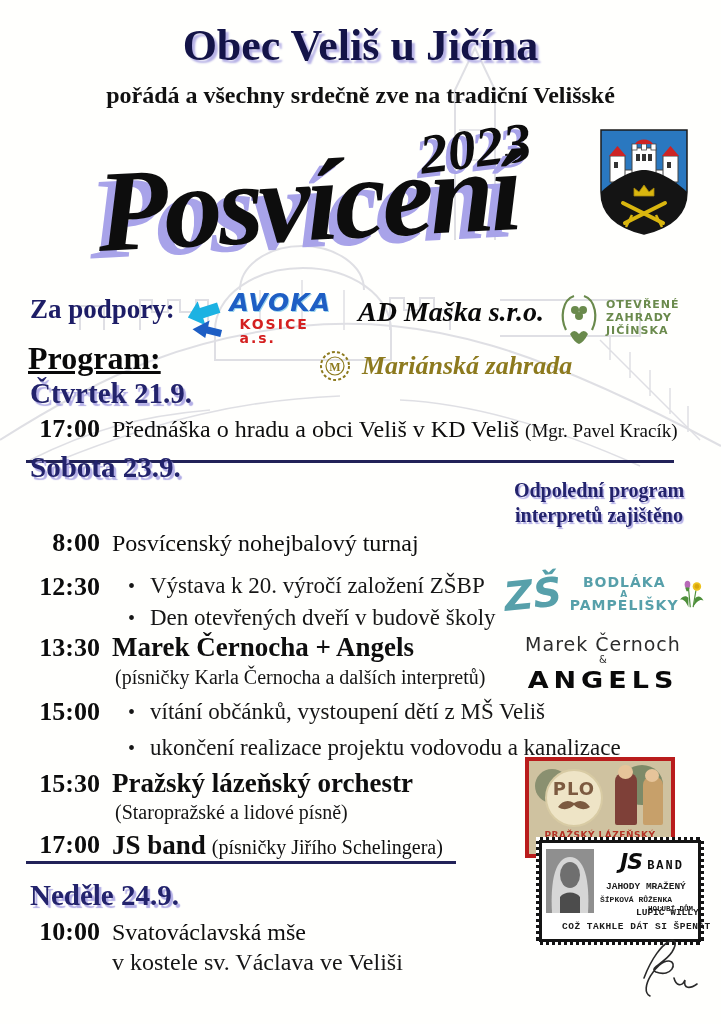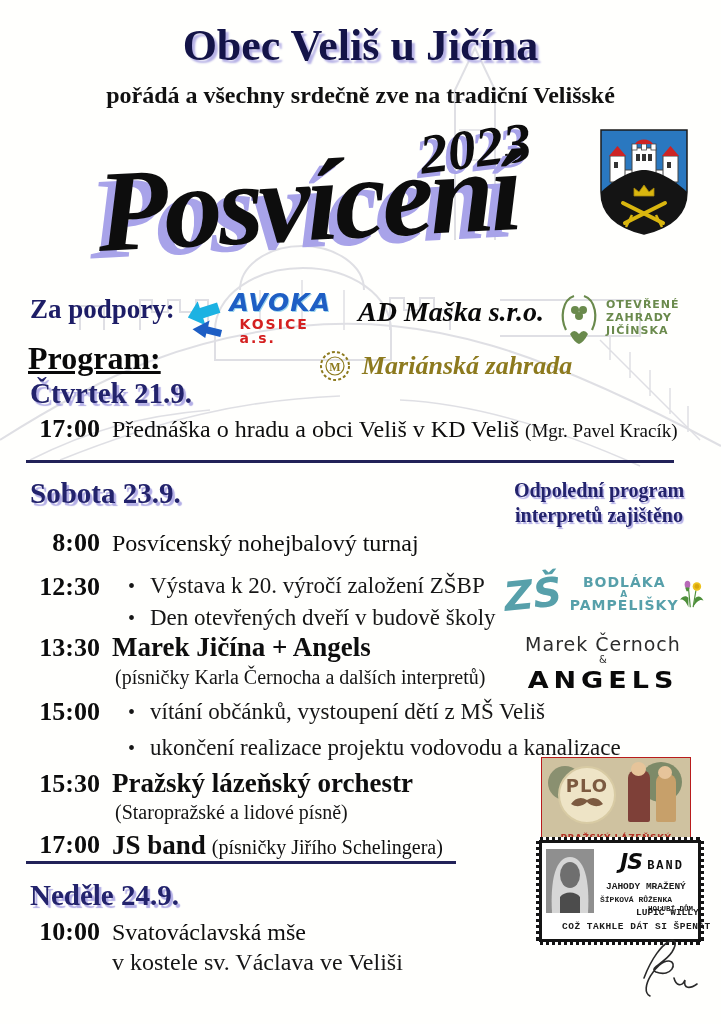--- a/index.html
+++ b/index.html
@@ -57,21 +57,21 @@
   .program-label { left:28px; top:340px; font-size:32px; font-weight:bold; color:#090909; text-decoration:underline; z-index:2; }
   .marianska { left:316px; top:344px; height:44px; display:flex; align-items:center; z-index:2; }
   .marianska .txt { margin-left:8px; font-size:26px; font-weight:bold; font-style:italic; color:#8d7a1e; }
 
   
   .day-h {
     font-size:29px; font-weight:bold; color:#23236c;
     text-shadow:2.5px 2.5px 1px #b3aee6; z-index:2;
   }
   .day-thu { left:30px; top:377px; }
-  .day-sat { left:30px; top:477px; }
+  .day-sat { left:30px; top:451px; }
   .day-sun { left:30px; top:879px; }
 
   
   .time {
     left:20px; width:80px; text-align:right;
     font-size:26px; font-weight:bold; color:#0c0c0c; z-index:2;
   }
   .entry { left:112px; font-size:24px; color:#0e0e0e; z-index:2; }
   .entry .note { font-size:19px; }
   .entry-bold { font-weight:bold; font-size:27px; }
@@ -97,21 +97,21 @@
   .zs-lines { margin-left:8px; font-family:"DejaVu Sans", sans-serif; font-weight:bold; color:#57a0aa; text-align:center; line-height:15px; font-size:14px; letter-spacing:1px;}
   .zs-lines .tiny { font-size:9px; line-height:8px; }
 
   
   .angels-logo { left:500px; top:633px; width:206px; text-align:center; z-index:2; font-family:"DejaVu Sans", sans-serif; }
   .angels-artist { font-size:19px; color:#2c2c2c; letter-spacing:1px; }
   .angels-amp { font-size:10px; color:#2c2c2c; line-height:9px; }
   .angels-band { font-size:27px; font-weight:bold; color:#0a0a0a; letter-spacing:5px; transform:scaleY(.85); }
 
   
-  .plo { left:541px; top:757px; width:150px; height:101px; background:#cfc2a0; border:1px solid #b91c1c; z-index:2; overflow:hidden; }
+  .plo { left:525px; top:757px; width:150px; height:101px; background:#cfc2a0; border:4px solid #b91c1c; z-index:2; overflow:hidden; }
   .plo .tree1 { position:absolute; left:6px; top:8px; width:34px; height:34px; border-radius:50%; background:#8a9070; }
   .plo .tree2 { position:absolute; right:8px; top:4px; width:42px; height:40px; border-radius:50%; background:#7d8a68; }
   .plo .badge { position:absolute; left:16px; top:8px; width:58px; height:58px; border-radius:50%; background:#eee4c6; border:2px solid #d8cba4; text-align:center; }
   .plo .badge .plo-txt { font-family:"DejaVu Sans", sans-serif; font-weight:bold; font-size:18px; color:#7c5a40; margin-top:7px; letter-spacing:1px; }
   .plo .fig1 { position:absolute; left:86px; top:12px; width:22px; height:52px; background:#7e4038; border-radius:8px 8px 2px 2px; }
   .plo .fig2 { position:absolute; left:114px; top:16px; width:20px; height:48px; background:#c7a06a; border-radius:8px 8px 2px 2px; }
   .plo .head1 { position:absolute; left:89px; top:4px; width:15px; height:14px; background:#e6c49a; border-radius:50%; }
   .plo .head2 { position:absolute; left:116px; top:8px; width:14px; height:13px; background:#e6c49a; border-radius:50%; }
   .plo .caption { position:absolute; left:0; bottom:4px; width:100%; text-align:center; font-family:"DejaVu Sans", sans-serif; font-weight:bold; font-size:9px; color:#b23326; letter-spacing:.5px; }
 
@@ -268,21 +268,21 @@
       <line x1="24" y1="58" x2="20" y2="16" stroke="#4e8f3a" stroke-width="2.5"></line>
       <line x1="30" y1="58" x2="36" y2="22" stroke="#4e8f3a" stroke-width="2.5"></line>
       <circle cx="38" cy="14" r="9" fill="#eec21c"></circle>
       <circle cx="38" cy="14" r="5" fill="#d8a60e"></circle>
       <ellipse cx="18" cy="10" rx="6" ry="8" fill="#b86ab8"></ellipse>
       <path d="M13 16 L23 16 L20 24 L16 24 Z" fill="#4e8f3a"></path>
     </svg>
   </div>
 
   <div class="abs time" style="top:633px;">13:30</div>
-  <div class="abs entry entry-bold" style="top:632px; width:390px;">Marek Jičína + Angels</div>
+  <div class="abs entry entry-bold" style="top:632px; width:390px;">Marek Černocha + Angels</div>
   <div class="abs sub-note" style="top:666px; width:400px;">(písničky Karla Černocha a dalších interpretů)</div>
 
   <div class="abs angels-logo">
     <div class="angels-artist">Marek Černoch</div>
     <div class="angels-amp">&amp;</div>
     <div class="angels-band">ANGELS</div>
   </div>
 
   <div class="abs time" style="top:697px;">15:00</div>
   <div class="abs bullets" style="top:696px; width:560px;">

